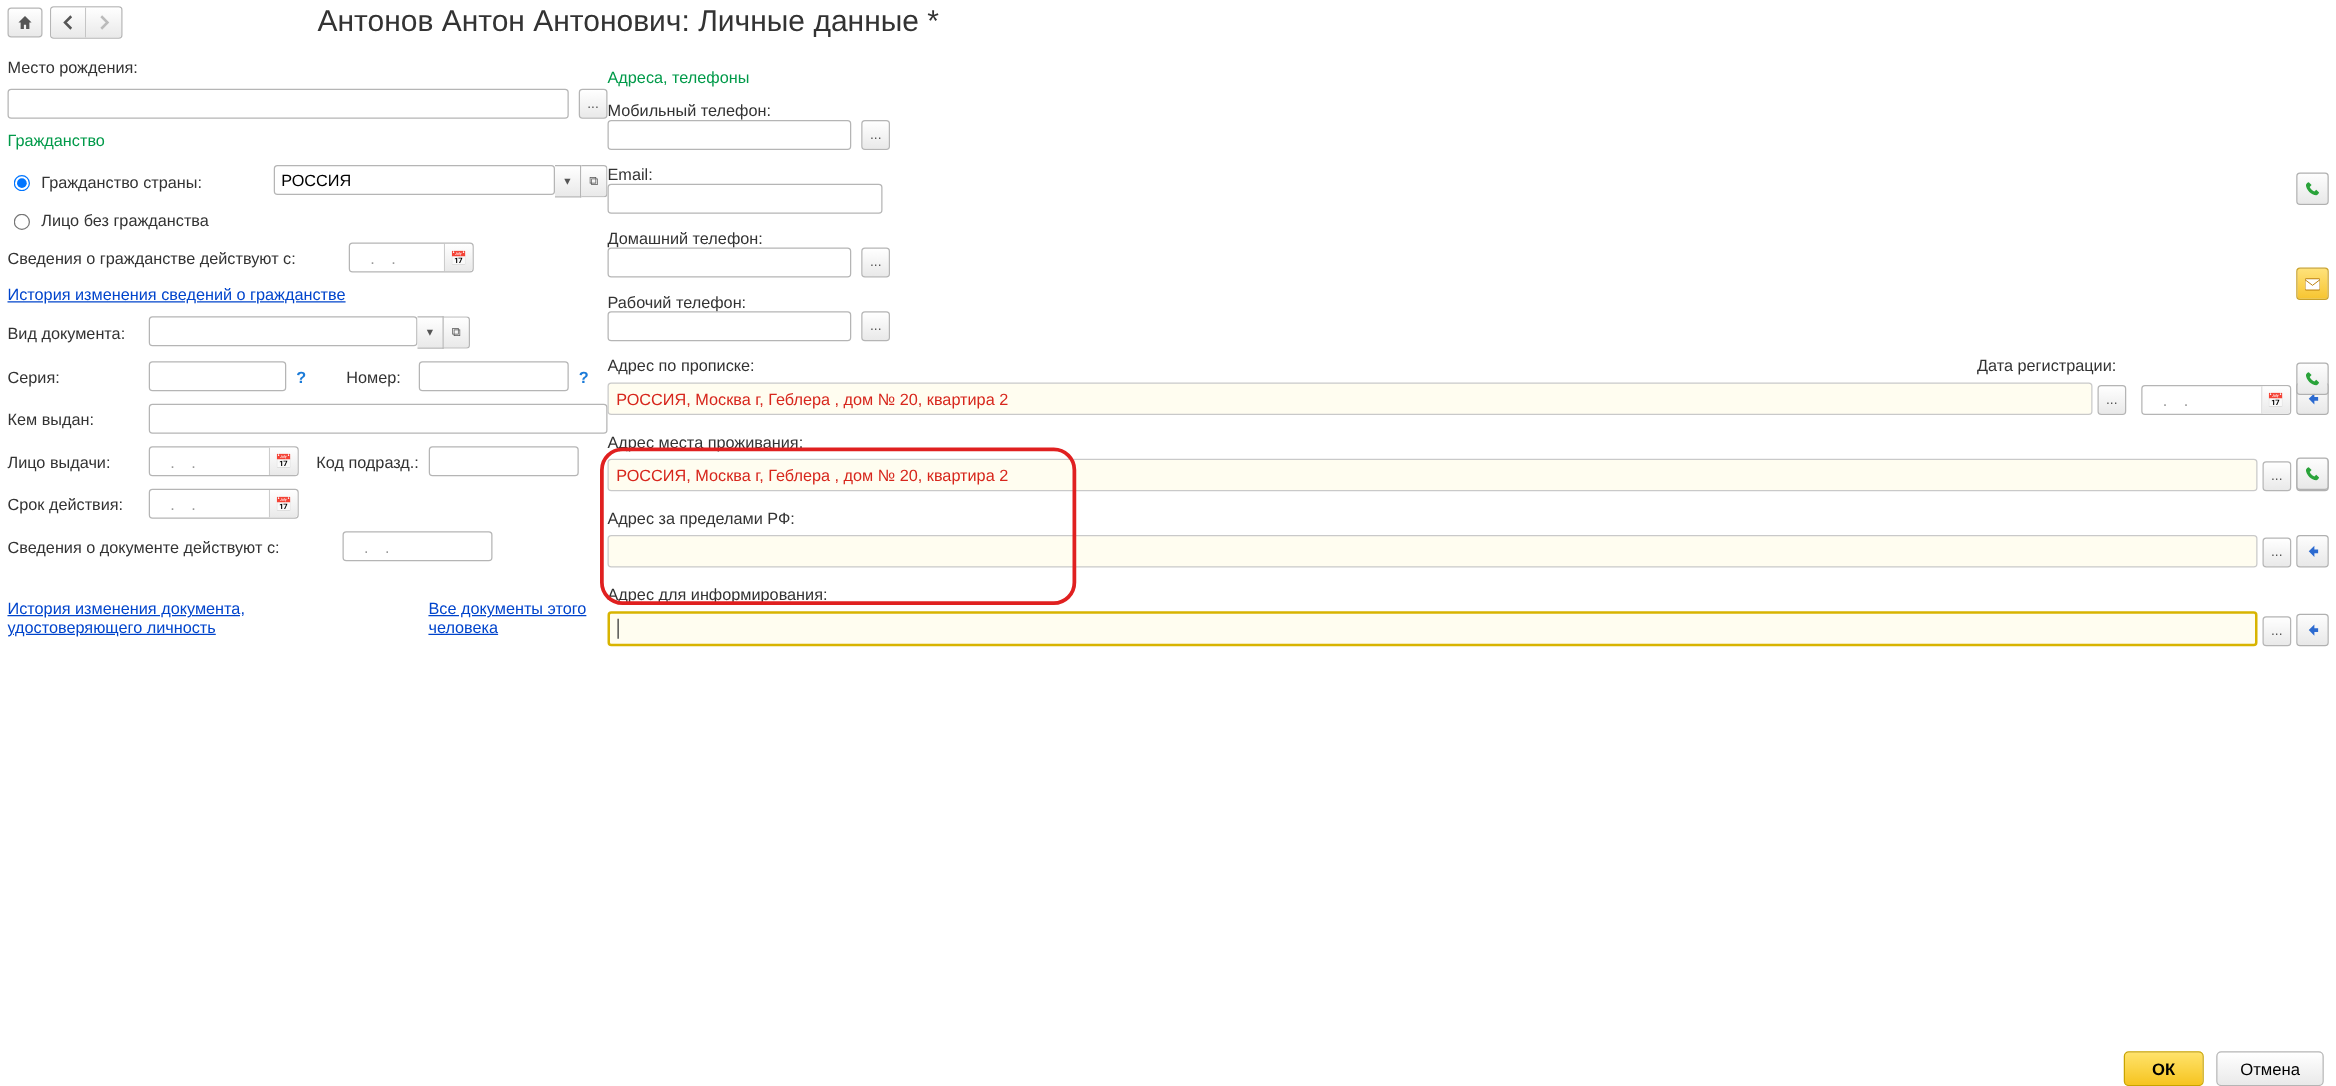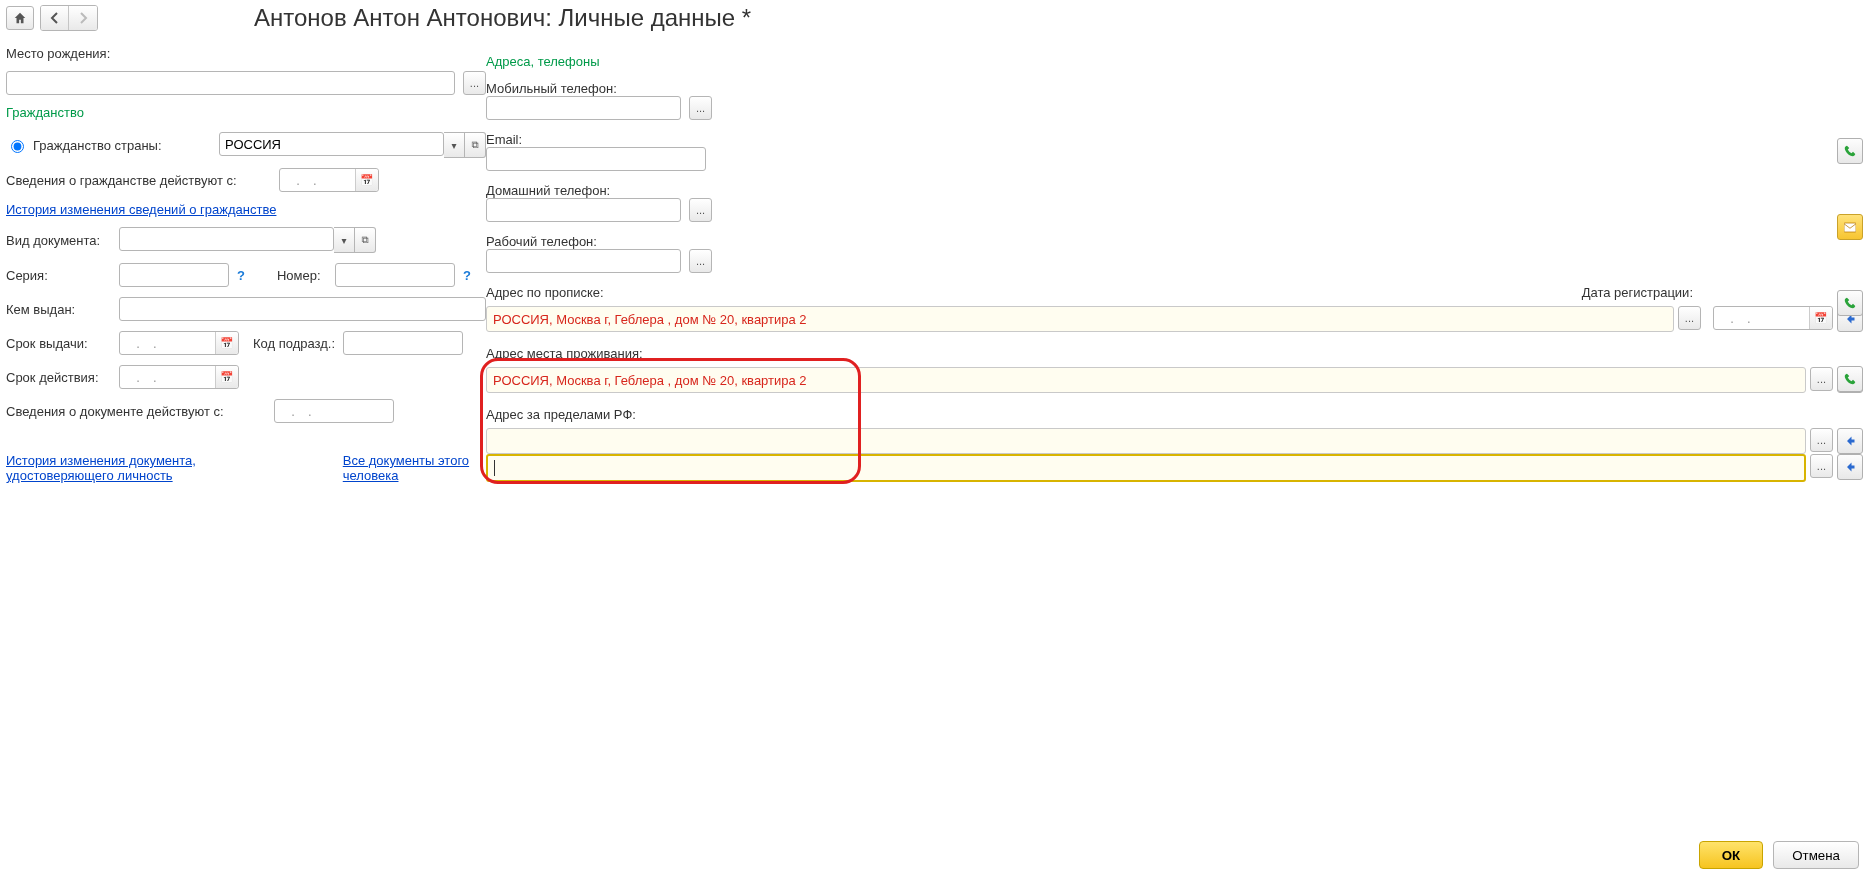--- a/index.html
+++ b/index.html
@@ -133,21 +133,21 @@
     border-radius:3px;
     background: linear-gradient(#fdfdfd,#e8e8e8);
     display:flex;align-items:center;justify-content:center;
     cursor:pointer;
   }
   .phone-btn.green svg path { fill:#2aa33a; }
   .phone-btn.mail { background: linear-gradient(#ffe27a,#f7c531); border-color:#caa22a; }
   .phone-btn.blue svg path { fill:#2b6ad0; }
 
   .addr-field {
-    display:flex; align-items:flex-start; gap:4px; width:100%;
+    display:flex; align-items:flex-end; gap:4px; width:100%;
   }
   .addr-input {
     flex:1;
     height: 26px;
     border: 1px solid #c9c9c9;
     background: #fffdf0;
     border-radius: 3px;
     padding: 0 6px;
     box-sizing:border-box;
     color: #d7261c;
@@ -245,20 +245,26 @@
         <input type="text" class="fld" style="width: 225px;" value="РОССИЯ">
         <div class="cb-btn">
             <span>▾</span>
           </div>
         <div class="cb-btn">
             <span>⧉</span>
           </div>
       </div>
     </div>
     <div class="row">
+      <label style="display:flex;align-items:center;gap:6px">
+        <input type="radio" name="cit" style="">
+        <span>Лицо без гражданства</span>
+      </label>
+    </div>
+    <div class="row">
       <span style="width:265px">Сведения о гражданстве действуют с:</span>
       <div class="date-input">
         <input type="text" class="fld" value="  .  ." style="">
         <div class="cal">
             <span>📅</span>
           </div>
       </div>
     </div>
     <div class="row">
       <a class="link">История изменения сведений о гражданстве</a>
@@ -282,21 +288,21 @@
       <span class="qmark">?</span>
       <span style="width:50px;margin-left:24px">Номер:</span>
       <input type="text" class="fld" style="width: 120px;" value="">
       <span class="qmark">?</span>
     </div>
     <div class="row">
       <span class="label-col-sm">Кем выдан:</span>
       <input type="text" class="fld" style="flex: 1 1 0%;" value="">
     </div>
     <div class="row">
-      <span class="label-col-sm">Срок выдачи:</span>
+      <span class="label-col-sm">Лицо выдачи:</span>
       <div class="date-input">
         <input type="text" class="fld" style="width: 120px;" value="  .  .">
         <div class="cal">
             <span>📅</span>
           </div>
       </div>
       <span style="margin-left:6px">Код подразд.:</span>
       <input type="text" class="fld" style="width: 120px;" value="">
     </div>
     <div class="row">
@@ -388,20 +394,21 @@
           <span></span>
         </div>
       <button class="btn-dots">...</button>
       <button class="phone-btn blue">
         <svg width="14" height="14" viewBox="0 0 16 16">
             <path d="M10 2 L4 8 L10 14 L10 10 L14 10 L14 6 L10 6 Z"></path>
           </svg>
       </button>
     </div>
 
+    <div style="margin:14px 0 6px 0">Адрес для информирования:</div>
     <div class="addr-field">
       <div class="addr-input plain focused">
           <span class="cursor"></span>
           <span></span>
         </div>
       <button class="btn-dots">...</button>
       <button class="phone-btn blue">
         <svg width="14" height="14" viewBox="0 0 16 16">
             <path d="M10 2 L4 8 L10 14 L10 10 L14 10 L14 6 L10 6 Z"></path>
           </svg>

